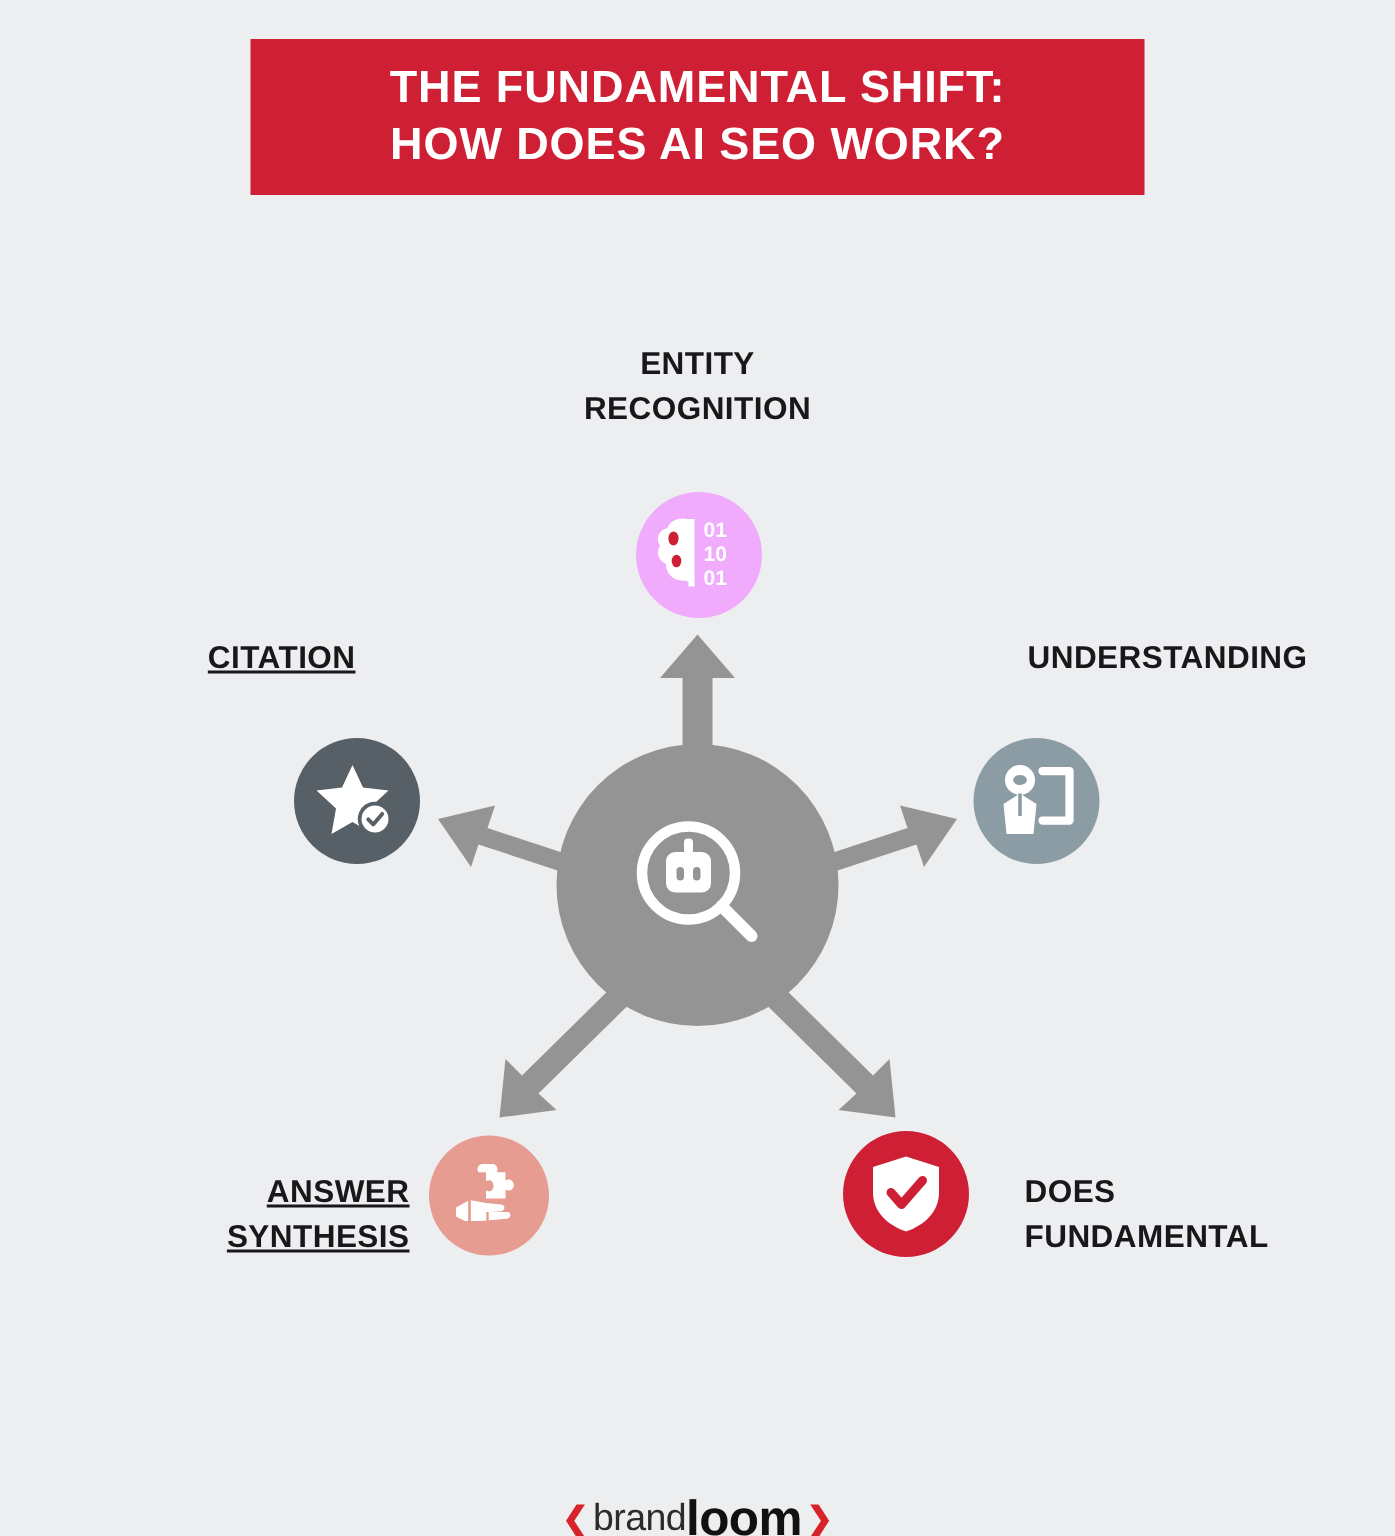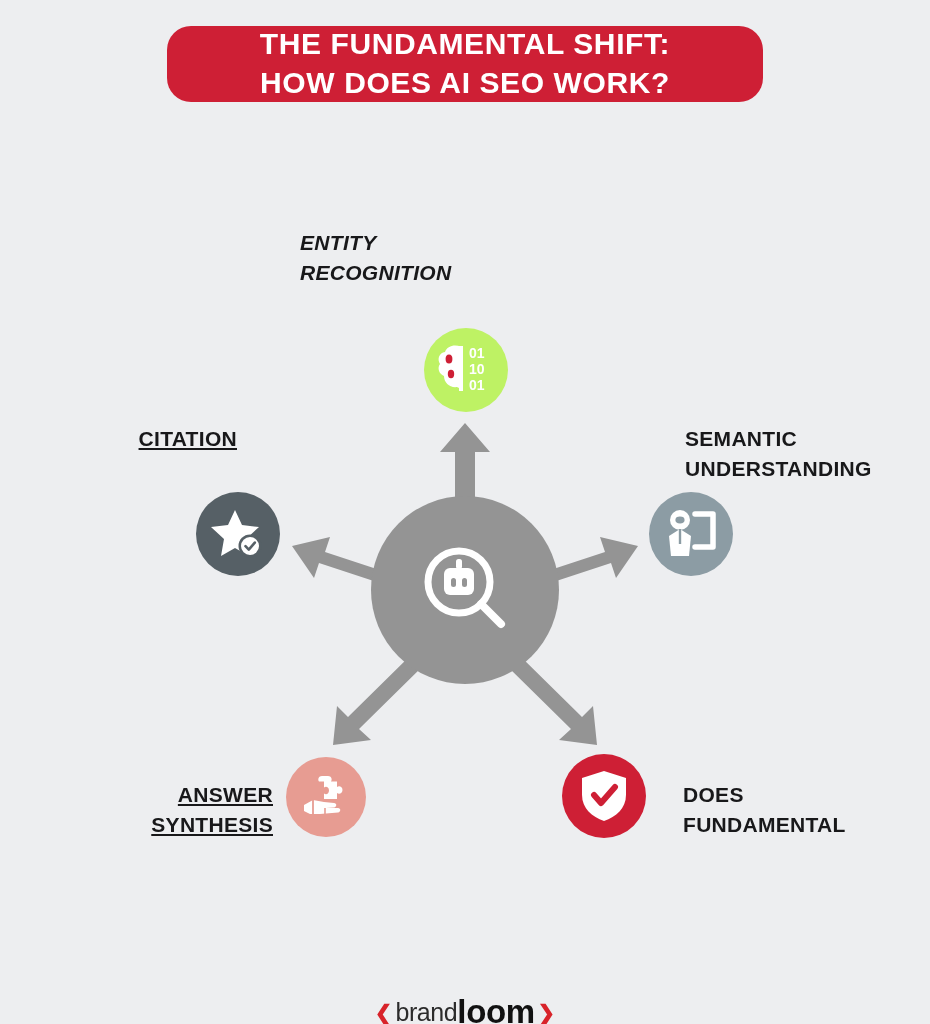--- a/index.html
+++ b/index.html
@@ -14,28 +14,27 @@
     overflow: hidden;
     position: relative;
   }
 
   
   #title-banner {
     position: absolute;
     left: 167px;
     top: 26px;
     width: 596px;
-    height: 76px;
+    height: 104px;
     background: #ce1f35;
     display: flex;
     flex-direction: column;
     align-items: center;
-    justify-content: flex-end;
+    justify-content: center;
     box-sizing: border-box;
-    border-radius: 24px;
   }
   #title-banner .tline {
     color: #ffffff;
     font-weight: bold;
     font-size: 30px;
     letter-spacing: 0.6px;
     line-height: 1.28;
     text-align: center;
     white-space: nowrap;
   }
@@ -74,21 +73,21 @@
   .node {
     position: absolute;
     border-radius: 50%;
     display: flex;
     align-items: center;
     justify-content: center;
   }
   #node-entity {
     left: 424px; top: 328px;
     width: 84px; height: 84px;
-    background: #bef264;
+    background: #f0abfc;
   }
   #node-citation {
     left: 196px; top: 492px;
     width: 84px; height: 84px;
     background: #566066;
   }
   #node-semantic {
     left: 649px; top: 492px;
     width: 84px; height: 84px;
     background: #8c9ca4;
@@ -110,21 +109,21 @@
     color: #18181a;
     font-weight: bold;
     font-size: 21px;
     line-height: 1.42;
     letter-spacing: 0.3px;
     white-space: nowrap;
   }
   #label-entity {
     left: 300px; top: 228px;
     width: 330px;
-    font-style: italic;
+    text-align: center;
   }
   #label-citation {
     left: 0px; top: 424px;
     width: 237px;
     text-align: right;
     text-decoration: underline;
   }
   #label-semantic {
     left: 685px; top: 424px;
     width: 245px;
@@ -261,21 +260,20 @@
       <circle cx="16" cy="11" r="10" fill="#ffffff"></circle>
       <ellipse cx="16" cy="11" rx="4.6" ry="3.4" fill="#8c9ca4"></ellipse>
 
       <path d="M16 20 L27 27 L25 47 L7 47 L5 27 Z" fill="#ffffff"></path>
       <path d="M16 20 L16 35" stroke="#8c9ca4" stroke-width="2.4"></path>
 
       <path d="M31 5 L49 5 L49 38 L31 38" fill="none" stroke="#ffffff" stroke-width="5.5" stroke-linecap="round" stroke-linejoin="round"></path>
     </svg>
   </div>
   <div class="label" id="label-semantic">
-    <div>SEMANTIC</div>
     <div>UNDERSTANDING</div>
   </div>
 
   <div class="node" id="node-answer">
     <svg width="52" height="48" viewBox="0 0 52 48" xmlns="http://www.w3.org/2000/svg">
 
       <path d="M26 2 C29.5 2 30.5 5.5 29 7.5 L35 7.5 L35 13 C37 11.5 40.5 12.5 40.5 16
                C40.5 19.5 37 20.5 35 19 L35 25 L22 25 L22 19.5
                C24 21 27 20 27 16.5 C27 13 24 12 22 13.5 L22 7.5 L17 7.5
                C15.5 5.5 16.5 2 20 2 Z" fill="#ffffff" transform="translate(2,1)"></path>

